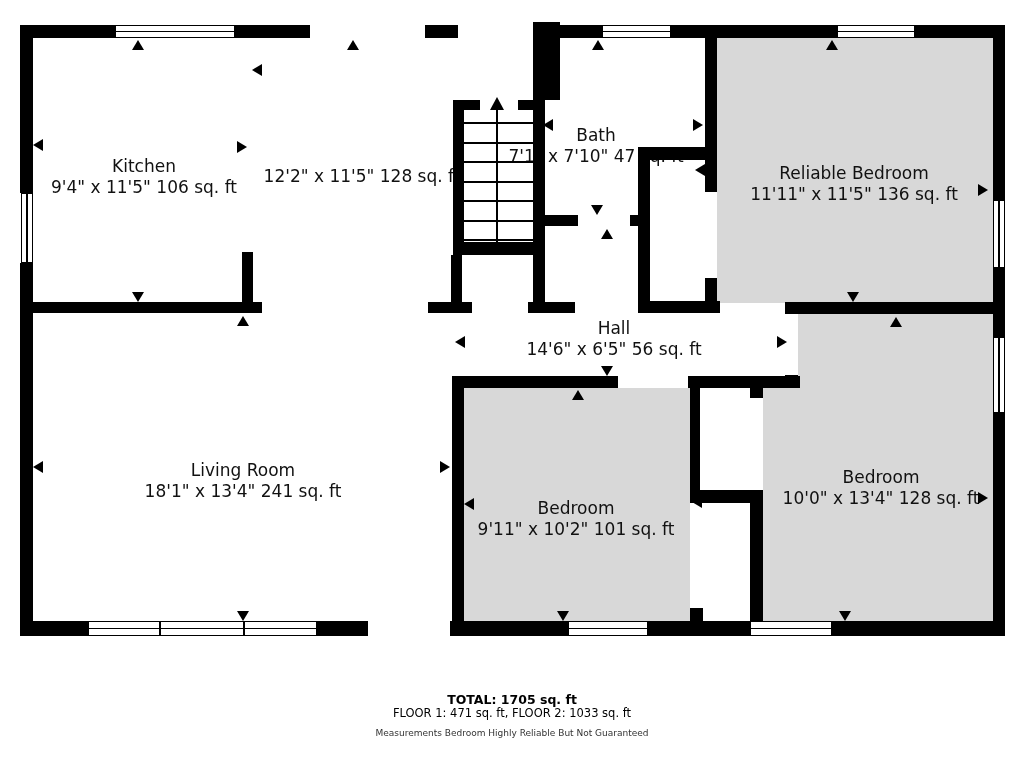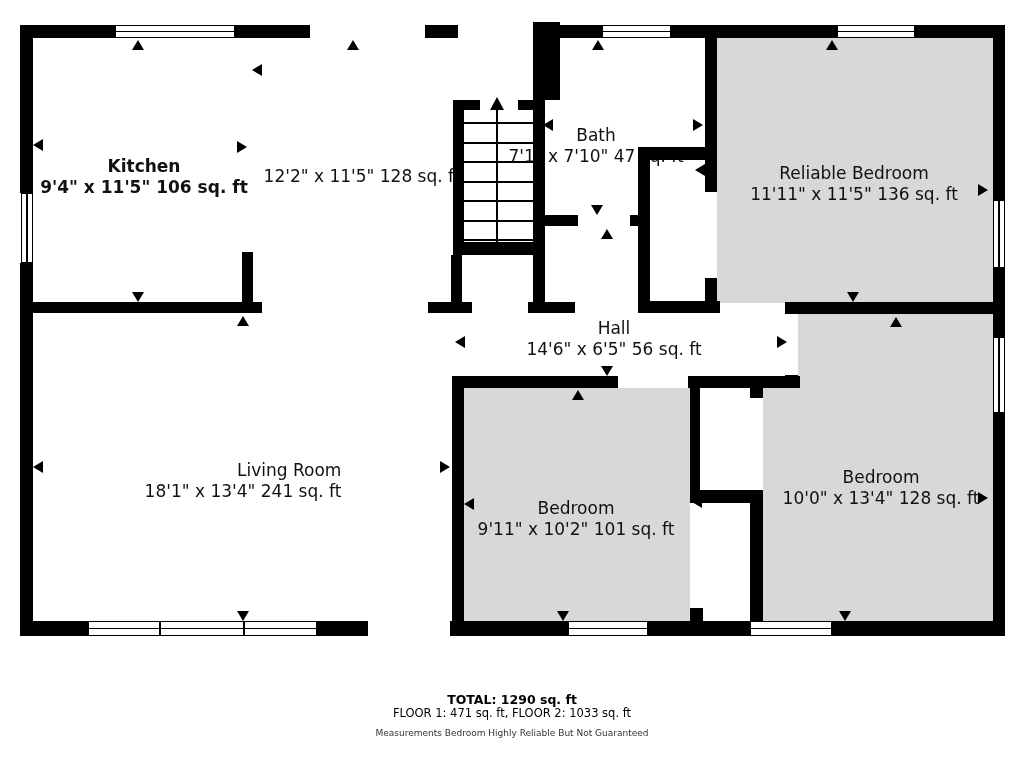--- a/index.html
+++ b/index.html
@@ -27,40 +27,40 @@
 </head>
 <body>
 
 <div id="plan">
 
   <div class="fill" style="left:717px;top:37px;width:276px;height:266px;"></div>
   <div class="fill" style="left:798px;top:313px;width:195px;height:75px;"></div>
   <div class="fill" style="left:763px;top:388px;width:230px;height:233px;"></div>
   <div class="fill" style="left:464px;top:388px;width:226px;height:233px;"></div>
 
-  <div class="label" style="left:144px;top:177px;font-weight:bold;">
+  <div class="label" style="left:144px;top:177px;">
     <div>Kitchen</div>
     <div>9'4" x 11'5" 106 sq. ft</div>
   </div>
   <div class="label" style="left:362px;top:176px;">
     <div>12'2" x 11'5" 128 sq. ft</div>
   </div>
   <div class="label" style="left:596px;top:146px;">
     <div>Bath</div>
     <div>7'1" x 7'10" 47 sq. ft</div>
   </div>
   <div class="label" style="left:854px;top:184px;">
     <div>Reliable Bedroom</div>
     <div>11'11" x 11'5" 136 sq. ft</div>
   </div>
   <div class="label" style="left:614px;top:339px;">
     <div>Hall</div>
     <div>14'6" x 6'5" 56 sq. ft</div>
   </div>
-  <div class="label" style="left:243px;top:481px;text-align:right;">
+  <div class="label" style="left:243px;top:481px;">
     <div>Living Room</div>
     <div>18'1" x 13'4" 241 sq. ft</div>
   </div>
   <div class="label" style="left:576px;top:519px;">
     <div>Bedroom</div>
     <div>9'11" x 10'2" 101 sq. ft</div>
   </div>
   <div class="label" style="left:881px;top:488px;">
     <div>Bedroom</div>
     <div>10'0" x 13'4" 128 sq. ft</div>
@@ -165,18 +165,18 @@
   <div class="arrow left" style="left:692px;top:496px;"></div>
   <div class="arrow right" style="left:237px;top:141px;"></div>
   <div class="arrow right" style="left:693px;top:119px;"></div>
   <div class="arrow right" style="left:978px;top:184px;"></div>
   <div class="arrow right" style="left:777px;top:336px;"></div>
   <div class="arrow right" style="left:440px;top:461px;"></div>
   <div class="arrow right" style="left:978px;top:492px;"></div>
   <div class="arrow right" style="left:753px;top:494px;"></div>
 
   <div id="footer">
-    <div class="total">TOTAL: 1290 sq. ft</div>
+    <div class="total">TOTAL: 1705 sq. ft</div>
     <div class="line">FLOOR 1: 471 sq. ft, FLOOR 2: 1033 sq. ft</div>
     <div class="disclaimer">Measurements Bedroom Highly Reliable But Not Guaranteed</div>
   </div>
 
 </div>
 
 </body></html>

